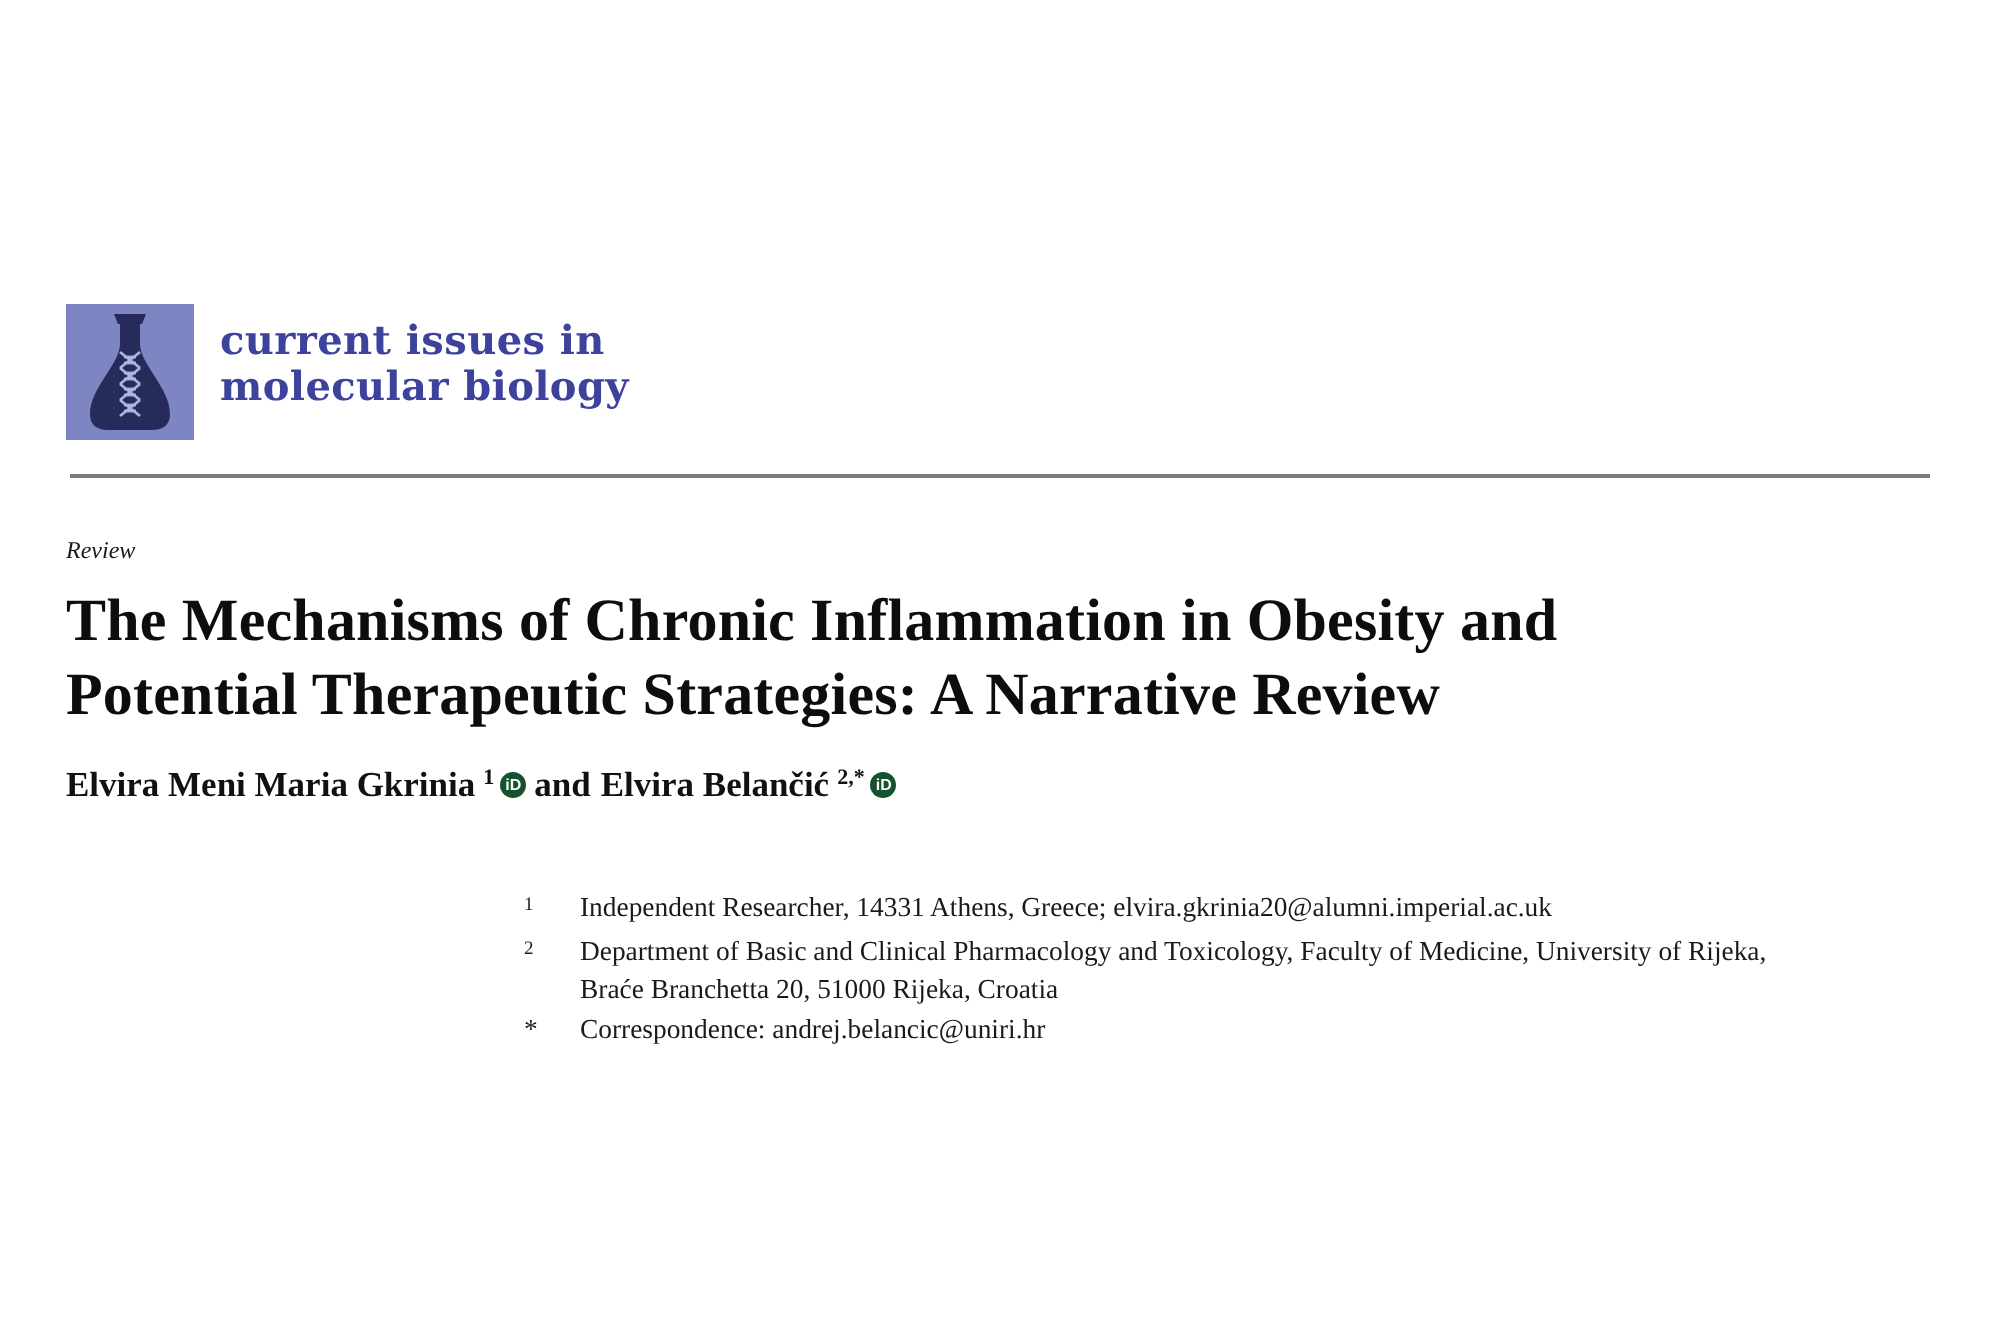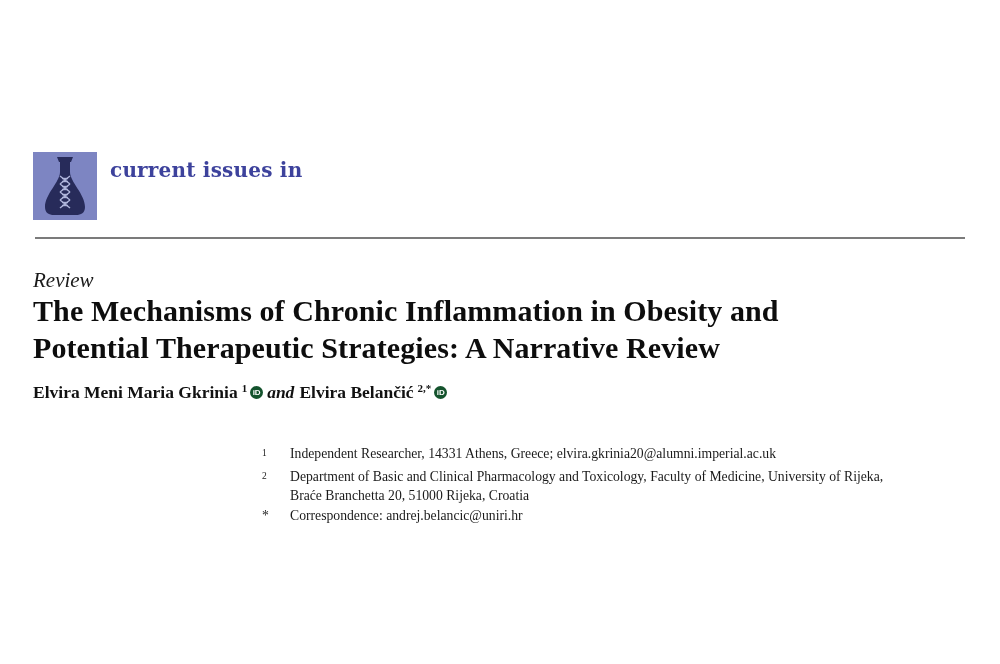--- a/index.html
+++ b/index.html
@@ -54,21 +54,21 @@
     position: absolute;
     left: 35px; top: 237px;
     width: 930px; height: 2px;
     background: #7b7b7b;
   }
 
   
   .article-type {
     position: absolute;
     left: 33px; top: 268px;
-    font-size: 21px;
+    font-size: 12px;
     font-style: italic;
     color: #1a1a1a;
   }
 
   
   .article-title {
     position: absolute;
     left: 33px; top: 292px;
     width: 910px;
     font-size: 30px;
@@ -86,21 +86,21 @@
     font-weight: bold;
     color: #111111;
     white-space: nowrap;
   }
   .author-ref {
     font-size: 11px;
     vertical-align: 6px;
     margin-left: 4px;
     font-weight: bold;
   }
-  .byline .connector { margin: 0 5px 0 4px; font-style: italic; }
+  .byline .connector { margin: 0 5px 0 4px; }
   .orcid-badge {
     display: inline-block;
     width: 13px; height: 13px;
     border-radius: 50%;
     background: #14532d;
     color: #ffffff;
     font-family: "Liberation Sans", sans-serif;
     font-size: 8px;
     font-weight: bold;
     text-align: center;
@@ -153,20 +153,21 @@
           <path d="M29,42.5 L35,42.5"></path>
             <path d="M29,45.5 L35,45.5"></path>
           <path d="M29,50.5 L35,50.5"></path>
             <path d="M29,53.5 L35,53.5"></path>
         </g>
       </svg>
     </span>
   </div>
   <div class="journal-name">
     <div>current issues in</div>
+    <div>molecular biology</div>
   </div>
 
 
   <div class="header-divider"></div>
 
   <div class="article-type">Review</div>
 
   <h1 class="article-title" style="margin:0;">
     <span>The Mechanisms of Chronic Inflammation in Obesity and</span><br>
     <span>Potential Therapeutic Strategies: A Narrative Review</span>

